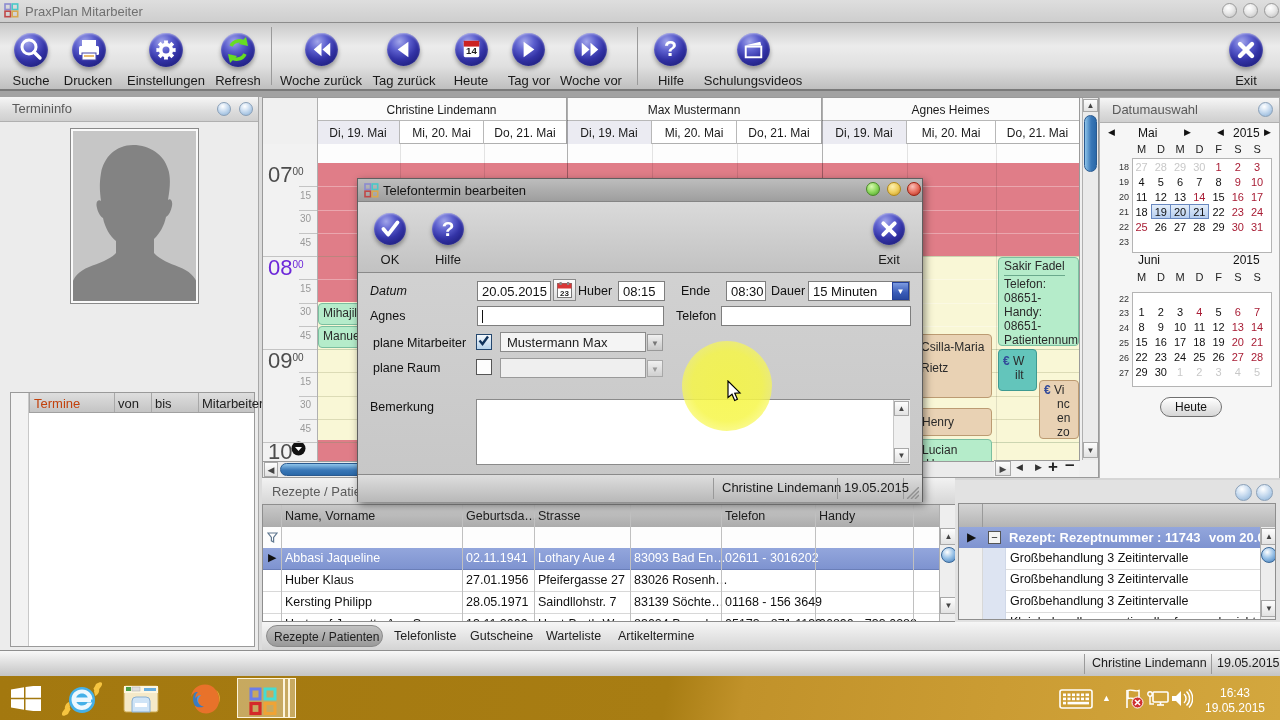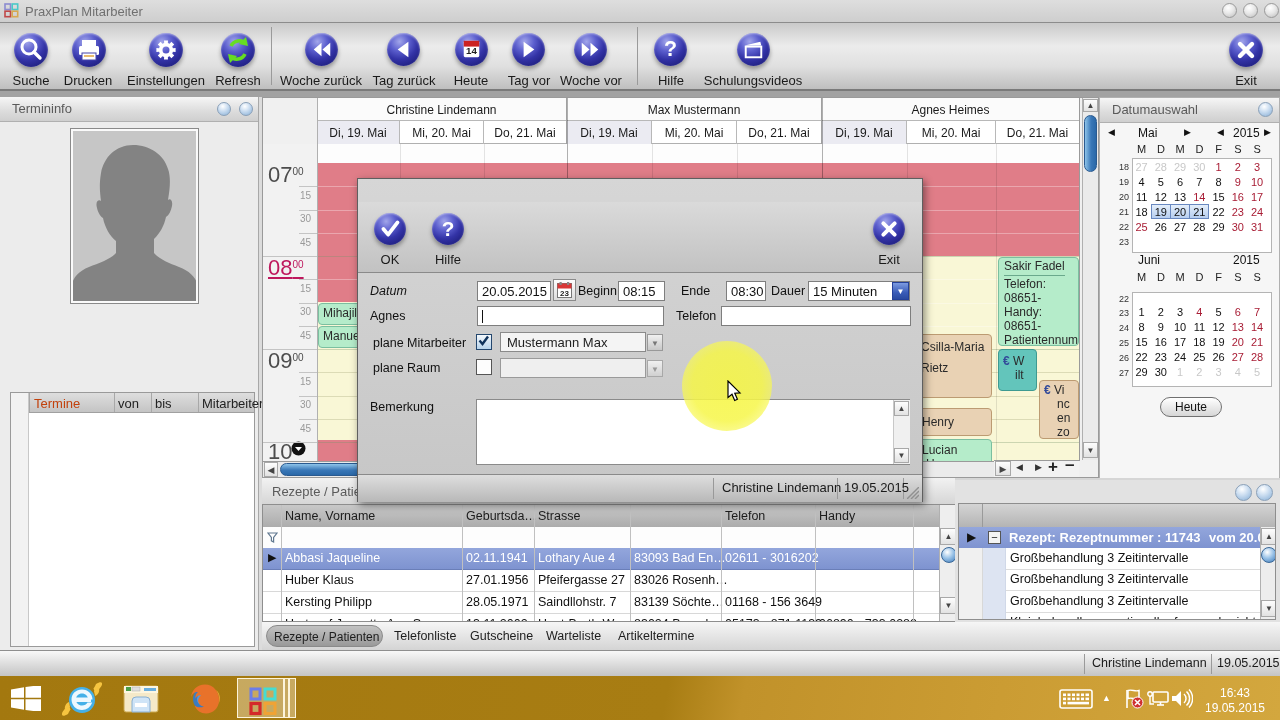--- a/index.html
+++ b/index.html
@@ -241,21 +241,21 @@
     <div class="appt" style="left:735px;top:251px;width:39px;height:42px;background:#63c5bb;border:1px solid #3e9a91;font-size:12px;padding:4px 0 0 4px;"><span style="color:#334a9a;font-weight:bold;">€</span> W<br><span style="margin-left:12px;">ilt</span></div>
     <div class="appt" style="left:776px;top:282px;width:40px;height:59px;background:#e9d2b4;border:1px solid #bc9b72;font-size:12px;line-height:14px;padding:2px 0 0 4px;"><span style="color:#334a9a;font-weight:bold;">€</span> Vi<br><span style="margin-left:13px;">nc</span><br><span style="margin-left:13px;">en</span><br><span style="margin-left:13px;">zo</span></div>
     <div class="appt" style="left:643px;top:310px;width:86px;height:28px;background:#e9d2b4;border:1px solid #bc9b72;padding:6px 0 0 5px;"><span style="color:#334a9a;font-weight:bold;">€</span> Henry</div>
     <div class="appt" style="left:643px;top:341px;width:86px;height:26px;background:#b5ecca;border:1px solid #7bbfa0;padding:3px 0 0 5px;border-radius:4px 4px 0 0;line-height:14px;"><span style="color:#334a9a;font-weight:bold;">€</span> Lucian<br><span style="margin-left:14px;">Haas</span></div>
 
     <div class="cell" style="left:0;top:46px;width:54px;height:317px;background:#f2f2f2;"></div>
     <div class="cell" style="left:5px;top:64px;font-size:22px;color:#4c4c4c;">07<span style="font-size:10px;vertical-align:7px;">00</span></div>
     <div class="cell" style="left:30px;top:92px;width:18px;font-size:10px;color:#999;text-align:right;">15</div>
     <div class="cell" style="left:30px;top:115px;width:18px;font-size:10px;color:#999;text-align:right;">30</div>
     <div class="cell" style="left:30px;top:139px;width:18px;font-size:10px;color:#999;text-align:right;">45</div>
-    <div class="cell" style="left:5px;top:157px;font-size:22px;color:#be185d;text-decoration:underline;">08<span style="font-size:10px;vertical-align:7px;">00</span></div>
+    <div class="cell" style="left:5px;top:157px;font-size:22px;color:#6d28d9;">08<span style="font-size:10px;vertical-align:7px;">00</span></div>
     <div class="cell" style="left:30px;top:185px;width:18px;font-size:10px;color:#999;text-align:right;">15</div>
     <div class="cell" style="left:30px;top:208px;width:18px;font-size:10px;color:#999;text-align:right;">30</div>
     <div class="cell" style="left:30px;top:232px;width:18px;font-size:10px;color:#999;text-align:right;">45</div>
     <div class="cell" style="left:5px;top:250px;font-size:22px;color:#4c4c4c;">09<span style="font-size:10px;vertical-align:7px;">00</span></div>
     <div class="cell" style="left:30px;top:278px;width:18px;font-size:10px;color:#999;text-align:right;">15</div>
     <div class="cell" style="left:30px;top:301px;width:18px;font-size:10px;color:#999;text-align:right;">30</div>
     <div class="cell" style="left:30px;top:325px;width:18px;font-size:10px;color:#999;text-align:right;">45</div>
     <div class="cell" style="left:5px;top:341px;font-size:22px;color:#4c4c4c;">10</div>
     <svg class="cell" style="left:28px;top:343px;" width="15" height="15" viewBox="0 0 15 15">
         <circle cx="7.5" cy="7.5" r="7" fill="#111"></circle>
@@ -640,20 +640,32 @@
     <svg class="abs" style="left:1171px;top:13px;" width="22" height="19" viewBox="0 0 22 19">
       <path d="M 1 7 h 4 l 5 -5 v 15 l -5 -5 h -4 Z" fill="#fff"></path>
       <path d="M 13 5 a 6 6 0 0 1 0 9 M 15.5 2.5 a 9.5 9.5 0 0 1 0 14 M 18 0.5 a 13 13 0 0 1 0 18" fill="none" stroke="#fff" stroke-width="1.5"></path>
     </svg>
     <div class="abs" style="left:1205px;top:10px;width:60px;text-align:center;color:#fff;font-size:12px;">16:43</div>
     <div class="abs" style="left:1198px;top:25px;width:74px;text-align:center;color:#fff;font-size:12px;">19.05.2015</div>
   </div>
 
   <div id="dialog" class="abs" style="left:357px;top:178px;width:566px;height:324px;background:linear-gradient(#d6d6d6,#c6c6c6);border:1px solid #5f5f5f;box-shadow:2px 3px 8px rgba(0,0,0,0.45);box-sizing:border-box;z-index:50;">
 
+    <div class="abs" style="left:0;top:0;width:564px;height:22px;background:linear-gradient(#bdbdbd,#9e9e9e);border-bottom:1px solid #858585;">
+      <svg class="abs" style="left:6px;top:4px;" width="15" height="15" viewBox="0 0 15 15">
+        <rect x="1" y="1" width="5.5" height="5.5" fill="none" stroke="#8b8bd0" stroke-width="1.6"></rect>
+        <rect x="8.2" y="1" width="5.5" height="5.5" fill="none" stroke="#49c8c8" stroke-width="1.6"></rect>
+        <rect x="1" y="8.2" width="5.5" height="5.5" fill="none" stroke="#c04848" stroke-width="1.6"></rect>
+        <rect x="8.2" y="8.2" width="5.5" height="5.5" fill="none" stroke="#d8a850" stroke-width="1.6"></rect>
+      </svg>
+      <div class="abs" style="left:25px;top:4px;font-size:13px;color:#141414;">Telefontermin bearbeiten</div>
+      <div class="abs" style="left:508px;top:3px;width:14px;height:14px;border-radius:50%;background:radial-gradient(circle at 38% 30%,#d8f8b0,#8cd85c 50%,#4a9e28 100%);border:1px solid #4a8828;box-sizing:border-box;"></div>
+      <div class="abs" style="left:529px;top:3px;width:14px;height:14px;border-radius:50%;background:radial-gradient(circle at 38% 30%,#fcf0b0,#f0d060 50%,#c89820 100%);border:1px solid #b08818;box-sizing:border-box;"></div>
+      <div class="abs" style="left:549px;top:3px;width:14px;height:14px;border-radius:50%;background:radial-gradient(circle at 38% 30%,#f8c0b8,#e87060 50%,#b02818 100%);border:1px solid #982010;box-sizing:border-box;"></div>
+    </div>
 
     <div class="abs" style="left:0;top:23px;width:564px;height:70px;background:linear-gradient(#dadada,#c2c2c2);border-bottom:1px solid #8a8a8a;"></div>
     <div class="orb" style="left:16px;top:34px;width:32px;height:32px;">
       <svg class="glyph" viewBox="0 0 34 34">
           <path d="M 10 17 L 15 23 L 25 10" fill="none" stroke="#fff" stroke-width="4" stroke-linecap="round" stroke-linejoin="round"></path>
         </svg>
     </div>
     <div class="tlabel" style="left:1px;top:73px;width:62px;">OK</div>
     <div class="orb" style="left:74px;top:34px;width:32px;height:32px;">
       <svg class="glyph" viewBox="0 0 34 34">
@@ -675,21 +687,21 @@
     <div class="field" style="left:119px;top:102px;width:74px;height:20px;">20.05.2015</div>
     <div class="abs" style="left:195px;top:100px;width:23px;height:22px;background:linear-gradient(#fdfdfd,#dcdcdc);border:1px solid #8a8a8a;box-sizing:border-box;">
       <svg style="position:absolute;left:3px;top:2px;" width="15" height="16" viewBox="0 0 15 16">
         <rect x="0.5" y="1.5" width="14" height="14" fill="#fff" stroke="#777" stroke-width="1"></rect>
         <rect x="0.5" y="1.5" width="14" height="5" fill="#d83838"></rect>
         <rect x="2.5" y="0" width="2.2" height="3" fill="#888"></rect>
           <rect x="10" y="0" width="2.2" height="3" fill="#888"></rect>
         <text x="7.5" y="13.5" font-size="8" font-weight="bold" fill="#222" text-anchor="middle" font-family="Liberation Sans">23</text>
       </svg>
     </div>
-    <div class="dlabel" style="left:220px;top:105px;">Beginn</div>
+    <div class="dlabel" style="left:220px;top:105px;">Huber</div>
     <div class="field" style="left:260px;top:102px;width:47px;height:20px;">08:15</div>
     <div class="dlabel" style="left:323px;top:105px;">Ende</div>
     <div class="field" style="left:368px;top:102px;width:40px;height:20px;">08:30</div>
     <div class="dlabel" style="left:413px;top:105px;">Dauer</div>
     <div class="field" style="left:450px;top:102px;width:102px;height:20px;">15 Minuten</div>
     <div class="abs" style="left:534px;top:103px;width:17px;height:18px;background:linear-gradient(#7c9ae0,#3a5cb8 60%,#2a4aa0);border:1px solid #24409a;box-sizing:border-box;color:#fff;font-size:8px;text-align:center;padding-top:4px;">▼</div>
     <div class="dlabel" style="left:12px;top:130px;">Agnes</div>
     <div class="field" style="left:119px;top:127px;width:187px;height:20px;"><span style="display:inline-block;width:1px;height:13px;background:#111;vertical-align:-2px;"></span></div>
     <div class="dlabel" style="left:318px;top:130px;">Telefon</div>
     <div class="field" style="left:363px;top:127px;width:190px;height:20px;"></div>

